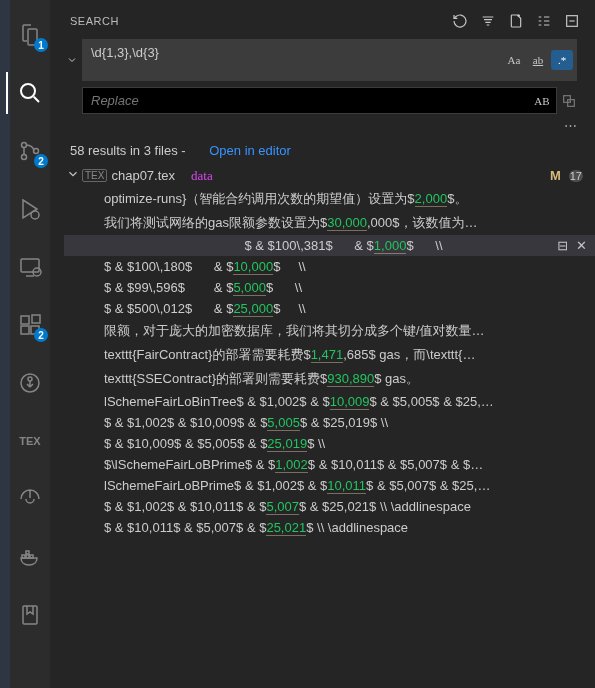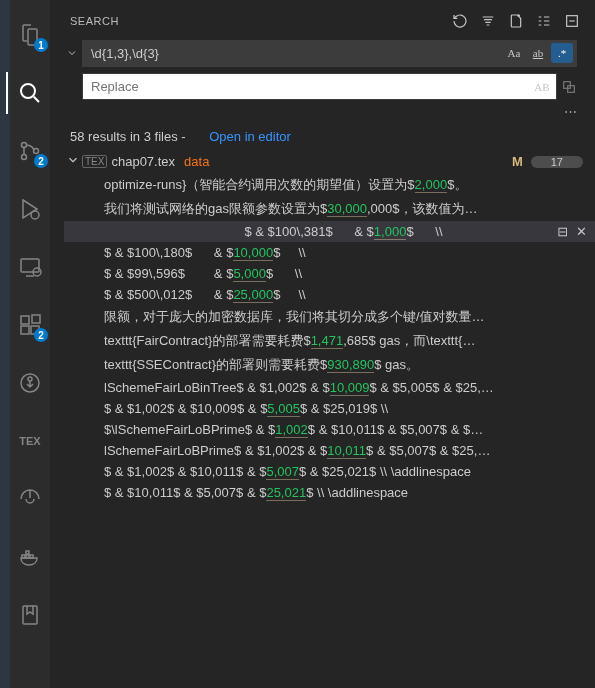--- a/index.html
+++ b/index.html
@@ -12,37 +12,37 @@
 .badge { position: absolute; bottom: 4px; right: 6px; background: #007acc; color: #fff; font-size: 10px; min-width: 14px; height: 14px; border-radius: 8px; display: flex; align-items: center; justify-content: center; padding: 0 3px; font-weight: 600; }
 .sidebar { flex: 1; background: #252526; display: flex; flex-direction: column; overflow: hidden; }
 .sidebar-header { display: flex; align-items: center; padding: 10px 12px 7px 20px; }
 .sidebar-title { font-size: 11px; letter-spacing: 0.5px; color: #bbbbbb; flex: 1; }
 .header-icons { display: flex; gap: 6px; }
 .header-icons span { width: 22px; height: 22px; display: flex; align-items: center; justify-content: center; color: #c5c5c5; cursor: pointer; }
 .search-section { padding: 0 18px 0 14px; }
 .input-row { display: flex; align-items: center; gap: 2px; margin-bottom: 6px; }
 .toggle-replace { width: 16px; height: 28px; display:flex; align-items:center; justify-content:center; color:#c5c5c5; cursor:pointer; }
 .input-wrap { flex: 1; position: relative; }
-.input-wrap input { width: 100%; background: #3c3c3c; border: 1px solid #3c3c3c; color: #cccccc; padding: 5px 90px 5px 8px; font-size: 13px; font-family: inherit; }
+.input-wrap input { width: 100%; background: #3c3c3c; border: 1px solid #3c3c3c; color: #cccccc; padding: 5px 90px 20px 8px; font-size: 13px; font-family: inherit; }
 .input-icons { position: absolute; right: 4px; top: 50%; transform: translateY(-50%); display: flex; gap: 2px; }
 .input-icons span { width: 22px; height: 20px; display:flex; align-items:center; justify-content:center; font-size:11px; color:#c5c5c5; cursor:pointer; border-radius:3px;font-family:Liberation Serif, serif; }
 .input-icons span.on { background: #245d8f; color:#fff; }
 .replace-wrap { margin-left: 18px; display: flex; gap: 4px; }
-.replace-wrap input { flex:1; background: #ffffff; border: 1px solid #3c3c3c; color: #888; padding: 5px 40px 5px 8px; font-size: 13px; }
+.replace-wrap input { flex:1; background: #000000; border: 1px solid #3c3c3c; color: #888; padding: 5px 40px 5px 8px; font-size: 13px; font-style: italic; }
 .ellipsis-row { text-align: right; padding: 4px 18px 0 0; color:#c5c5c5; }
 .results-summary { padding: 10px 18px 6px 20px; font-size: 13px; color:#cccccc; }
 .results-summary a { color: #3794ff; text-decoration: none; margin-left: 20px; }
 .results-tree { padding-left: 14px; overflow-y: auto; }
 .file-row { display:flex; align-items:center; padding: 3px 12px 3px 2px; cursor:pointer; }
 .twisty { width: 16px; color:#c5c5c5; }
 .file-icon { font-size: 10px; color:#888; margin-right:4px; border:1px solid #666; border-radius:2px; padding:0 2px; }
 .file-name { color:#cccccc; }
-.file-meta { color:#f97316; margin-left:9px; }
+.file-meta { color:#d946ef; margin-left:16px;font-family:Liberation Serif, serif; }
 .file-status { margin-left:auto; color:#d7ba7d; font-weight:600; }
-.file-count { background:#4d4d4d; color:#ccc; border-radius:10px; padding:0 20px; font-size:11px; margin-left:8px;text-align:center; }
+.file-count { background:#4d4d4d; color:#ccc; border-radius:10px; padding:0 1px; font-size:11px; margin-left:8px;text-align:center; }
 .result-line { padding: 3px 12px 3px 40px; color:#cccccc; white-space: nowrap; overflow:hidden; text-overflow: ellipsis; position:relative; }
 .result-line.active { background: #37373d; text-align: center; }
 .result-line.active .line-icons { display:flex; }
 .line-icons { position:absolute; right:8px; top:3px; display:none; gap:8px; color:#c5c5c5; background:#37373d; padding-left:6px; }
 .hl { color:#22c55e; border-bottom:1px solid rgba(245,222,179,0.4); }
 </style>
 </head>
 <body>
 
 <div class="activity-bar">
@@ -211,19 +211,20 @@
             <span>✕</span>
           </span></div>
         <div class="result-line"><span>$ &amp; $100\,180$&nbsp;&nbsp;&nbsp;&nbsp;&nbsp;&nbsp;&amp; $</span><span class="hl">10,000</span><span>$&nbsp;&nbsp;&nbsp;&nbsp;&nbsp;\\</span></div>
         <div class="result-line"><span>$ &amp; $99\,596$&nbsp;&nbsp;&nbsp;&nbsp;&nbsp;&nbsp;&nbsp;&nbsp;&amp; $</span><span class="hl">5,000</span><span>$&nbsp;&nbsp;&nbsp;&nbsp;&nbsp;&nbsp;\\</span></div>
         <div class="result-line"><span>$ &amp; $500\,012$&nbsp;&nbsp;&nbsp;&nbsp;&nbsp;&nbsp;&amp; $</span><span class="hl">25,000</span><span>$&nbsp;&nbsp;&nbsp;&nbsp;&nbsp;\\</span></div>
         <div class="result-line"><span>限额，对于庞大的加密数据库，我们将其切分成多个键/值对数量…</span><span></span></div>
         <div class="result-line"><span>texttt{FairContract}的部署需要耗费$</span><span class="hl">1,471</span><span>,685$ gas，而\texttt{…</span></div>
         <div class="result-line"><span>texttt{SSEContract}的部署则需要耗费$</span><span class="hl">930,890</span><span>$ gas。</span></div>
         <div class="result-line"><span>lSchemeFairLoBinTree$ &amp; $1,002$ &amp; $</span><span class="hl">10,009</span><span>$ &amp; $5,005$ &amp; $25,…</span></div>
         <div class="result-line"><span>$ &amp; $1,002$ &amp; $10,009$ &amp; $</span><span class="hl">5,005</span><span>$ &amp; $25,019$ \\</span></div>
+        <div class="result-line"><span>$ &amp; $10,009$ &amp; $5,005$ &amp; $</span><span class="hl">25,019</span><span>$ \\</span></div>
         <div class="result-line"><span>$\lSchemeFairLoBPrime$  &amp; $</span><span class="hl">1,002</span><span>$ &amp; $10,011$ &amp; $5,007$ &amp; $…</span></div>
         <div class="result-line"><span>lSchemeFairLoBPrime$ &amp; $1,002$ &amp; $</span><span class="hl">10,011</span><span>$ &amp; $5,007$ &amp; $25,…</span></div>
         <div class="result-line"><span>$  &amp; $1,002$ &amp; $10,011$ &amp; $</span><span class="hl">5,007</span><span>$ &amp; $25,021$ \\ \addlinespace</span></div>
         <div class="result-line"><span>$ &amp; $10,011$ &amp; $5,007$ &amp; $</span><span class="hl">25,021</span><span>$ \\ \addlinespace</span></div>
       </div>
   </div>
 </div>
 
 </body></html>

